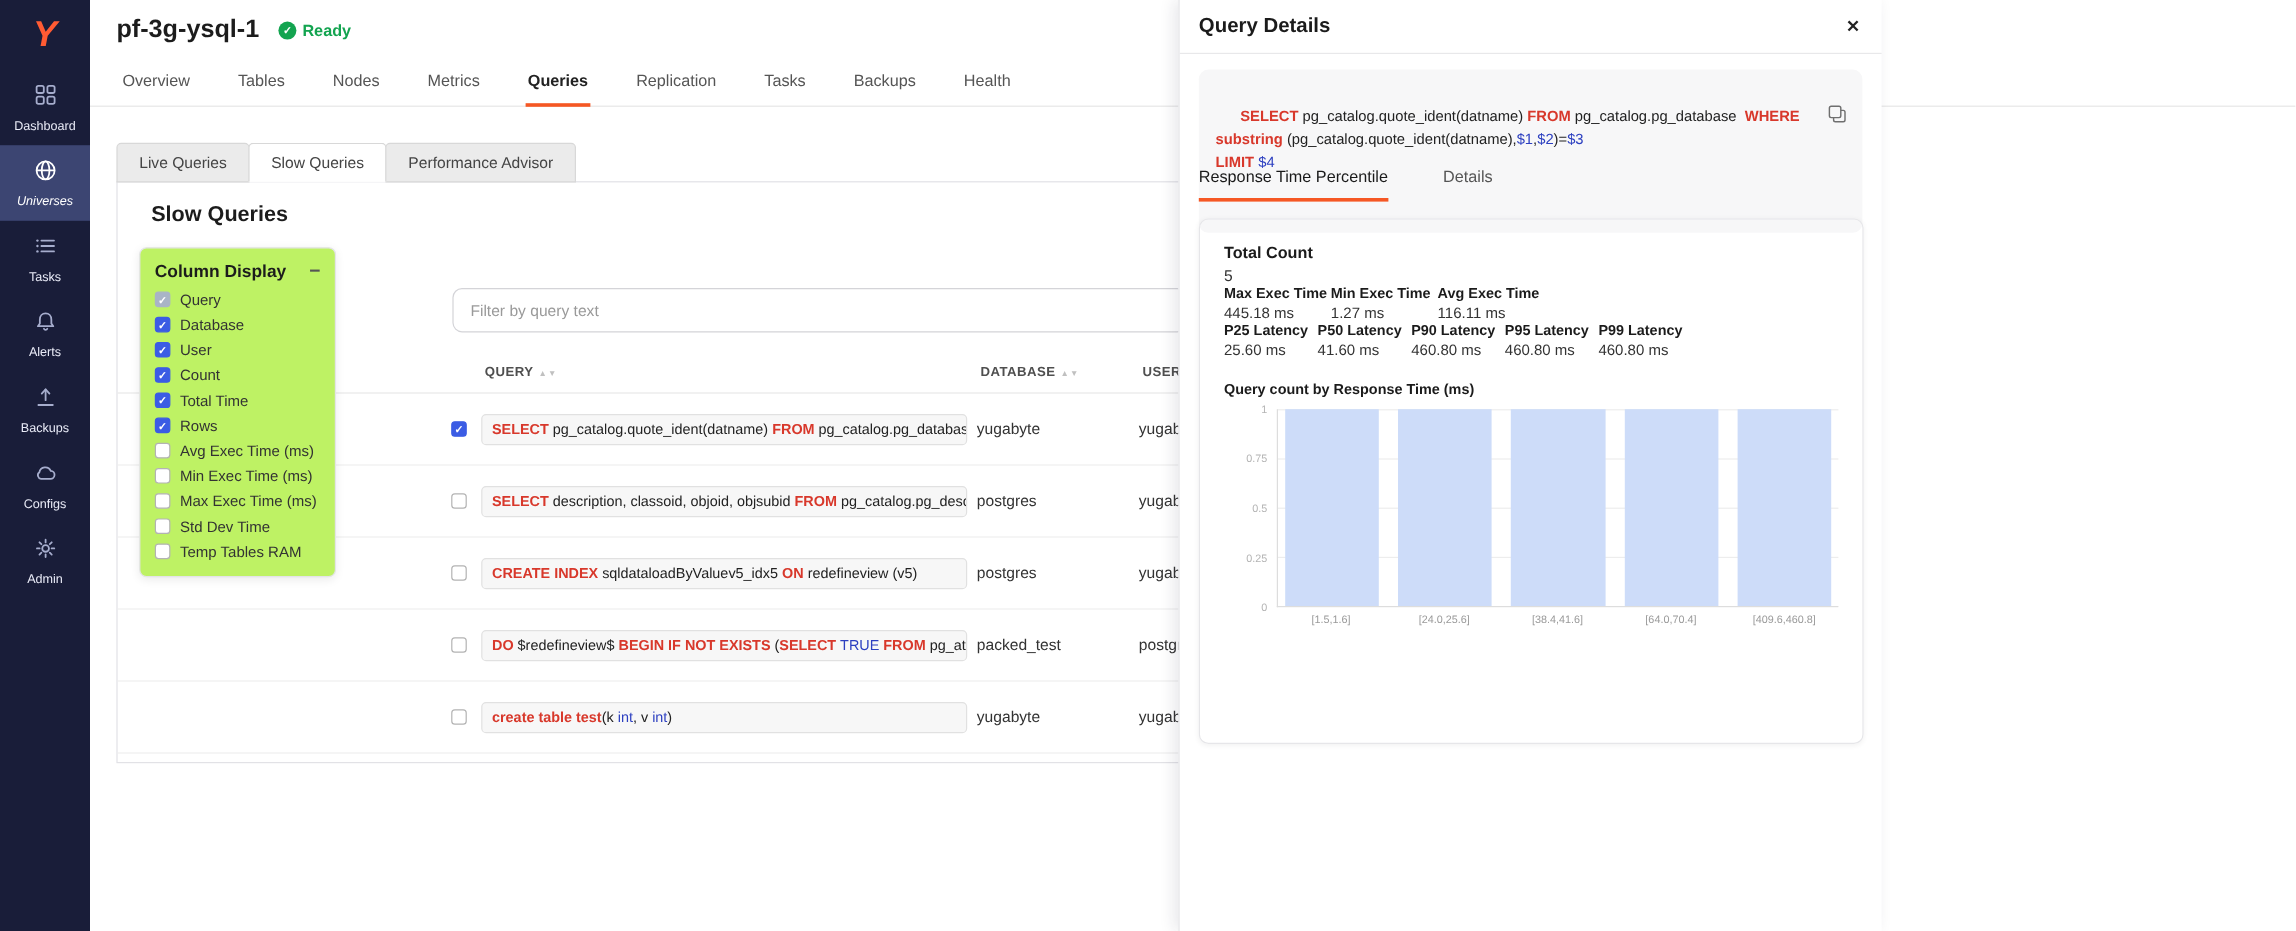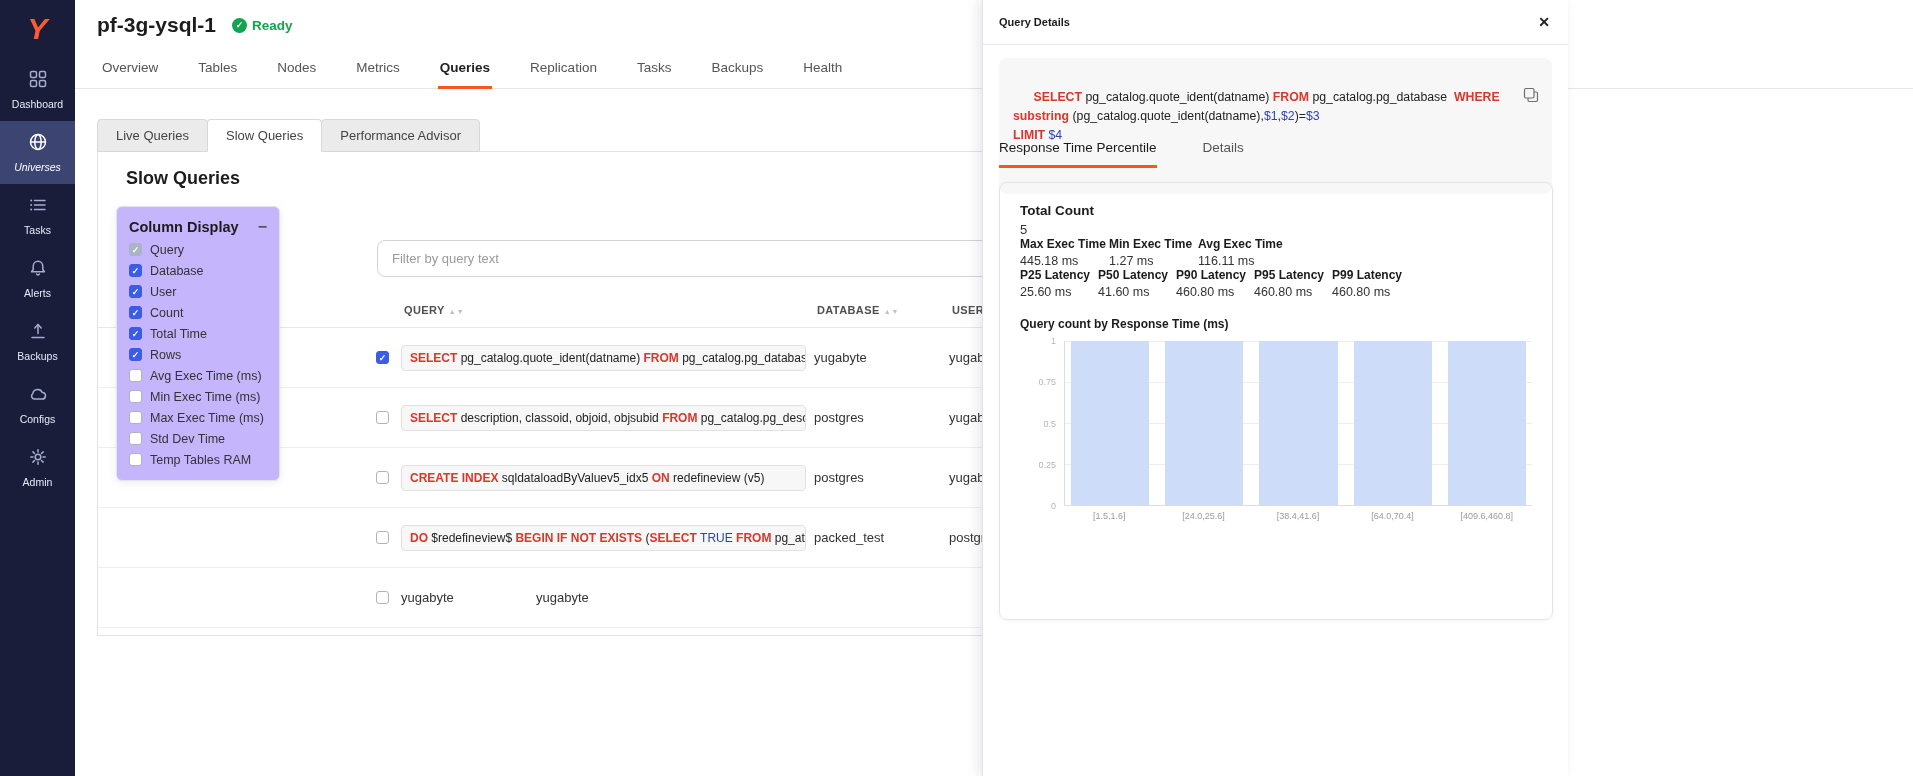--- a/index.html
+++ b/index.html
@@ -30,21 +30,21 @@
   .tab.active { color:#222; font-weight:600; border-bottom-color:#f55724; }
 
   .subtabs { position:absolute; left:22px; top:119px; display:flex; z-index:2; }
   .subtab { height:33px; padding:0 18px; display:flex; align-items:center; font-size:13px; color:#444; background:#ebebeb; border:1px solid #d8d8d8; border-radius:4px 4px 0 0; cursor:pointer; }
   .subtab + .subtab { margin-left:-1px; }
   .subtab.active { background:#fff; border-bottom-color:#fff; z-index:3; }
 
   .pane { position:absolute; left:22px; top:151px; width:1086px; height:485px; background:#fff; border:1px solid #e2e2e6; z-index:1; }
   .pane-heading { position:absolute; left:28px; top:16px; font-size:18px; font-weight:700; color:#1c1c1c; }
 
-  .column-card { position:absolute; left:18px; top:54px; width:164px; background:#c4b5fd; border:1px solid #e4e4e8; border-radius:6px; box-shadow:0 2px 8px rgba(0,0,0,.08); padding:12px 12px 14px; z-index:4; }
+  .column-card { position:absolute; left:18px; top:54px; width:164px; background:#bef264; border:1px solid #e4e4e8; border-radius:6px; box-shadow:0 2px 8px rgba(0,0,0,.08); padding:12px 12px 14px; z-index:4; }
   .cc-head { display:flex; align-items:center; justify-content:space-between; }
   .cc-title { font-size:14.5px; font-weight:700; color:#1c1c1c; }
   .cc-collapse { font-size:16px; font-weight:700; color:#555; cursor:pointer; line-height:1; }
   .cd-item { display:flex; align-items:center; gap:8px; margin-top:8px; height:13px; cursor:pointer; }
   .cb { width:13px; height:13px; border:1px solid #b3b3b3; border-radius:3px; background:#fff; flex:0 0 auto; display:inline-flex; align-items:center; justify-content:center; }
   .cb.on { background:#3b5ce4; border-color:#3b5ce4; }
   .cb.on::after { content:"✓"; color:#fff; font-size:9px; font-weight:700; }
   .cb.on.disabled { background:#a9b4c6; border-color:#a9b4c6; }
   .cd-label { font-size:12.5px; color:#333; }
 
@@ -61,21 +61,21 @@
   .qrow { display:flex; align-items:center; height:60px; padding-left:278px; border-bottom:1px solid #efefef; }
   .qrow .cb { margin-right:12px; cursor:pointer; }
   .qpill { width:405px; margin-right:8px; background:#f7f7f7; border:1px solid #e1e1e1; border-radius:4px; padding:5px 8px; font-size:12px; color:#222; white-space:nowrap; overflow:hidden; cursor:pointer; }
   .cell { font-size:13px; color:#333; white-space:nowrap; }
   .kw { color:#d8382b; font-weight:700; }
   .num { color:#2c3fc0; }
 
   
   .details { position:absolute; left:982px; top:0; width:586px; height:776px; background:#fff; border-left:1px solid #e3e3e6; box-shadow:-4px 0 12px rgba(31,33,56,.10); z-index:6; }
   .dp-head { height:45px; display:flex; align-items:center; justify-content:space-between; padding:0 18px 0 16px; border-bottom:1px solid #e8e8ea; }
-  .dp-title { font-size:11px; font-weight:700; color:#1b1b1b; }
+  .dp-title { font-size:17px; font-weight:700; color:#1b1b1b; }
   .dp-close { font-size:14px; font-weight:700; color:#222; cursor:pointer; }
   .sql-box { position:absolute; left:16px; right:16px; top:58px; background:#f7f7f8; border-radius:8px; padding:11px 44px 11px 14px; font-size:12.3px; line-height:1.55; color:#222; white-space:pre-wrap; }
   .copy-btn { position:absolute; right:13px; top:10px; cursor:pointer; }
   .dp-tabs { position:absolute; left:16px; top:140px; display:flex; }
   .dp-tab { font-size:13.5px; color:#555; padding:0 0 10px; border-bottom:3px solid transparent; cursor:pointer; }
   .dp-tab.active { color:#1a1a1a; border-bottom-color:#f55724; }
   .dp-tab + .dp-tab { margin-left:46px; }
   .dp-card { position:absolute; left:16px; top:182px; width:554px; height:438px; border:1px solid #e6e6e9; border-radius:8px; box-shadow:0 1px 4px rgba(0,0,0,.05); padding:20px; }
   .tc-label { font-size:13.5px; font-weight:700; color:#1b1b1b; }
   .tc-value { font-size:13px; margin-top:4px; }
@@ -288,20 +288,21 @@
           <span class="cell">yugabyte</span>
         </div>
         <div class="qrow">
           <span class="cb"></span>
           <span class="qpill"><span class="kw">DO </span><span>$redefineview$ </span><span class="kw">BEGIN IF NOT EXISTS </span><span>(</span><span class="kw">SELECT </span><span class="num">TRUE </span><span class="kw">FROM </span><span>pg_attribute...</span></span>
           <span class="col-db cell">packed_test</span>
           <span class="cell">postgres</span>
         </div>
         <div class="qrow">
           <span class="cb"></span>
+          <span class="qpill"><span class="kw">create table test</span><span>(k </span><span class="num">int</span><span>, v </span><span class="num">int</span><span>)</span></span>
           <span class="col-db cell">yugabyte</span>
           <span class="cell">yugabyte</span>
         </div>
       </div>
     </div>
   </div>
 
   <div class="details">
     <div class="dp-head">
       <span class="dp-title">Query Details</span>

